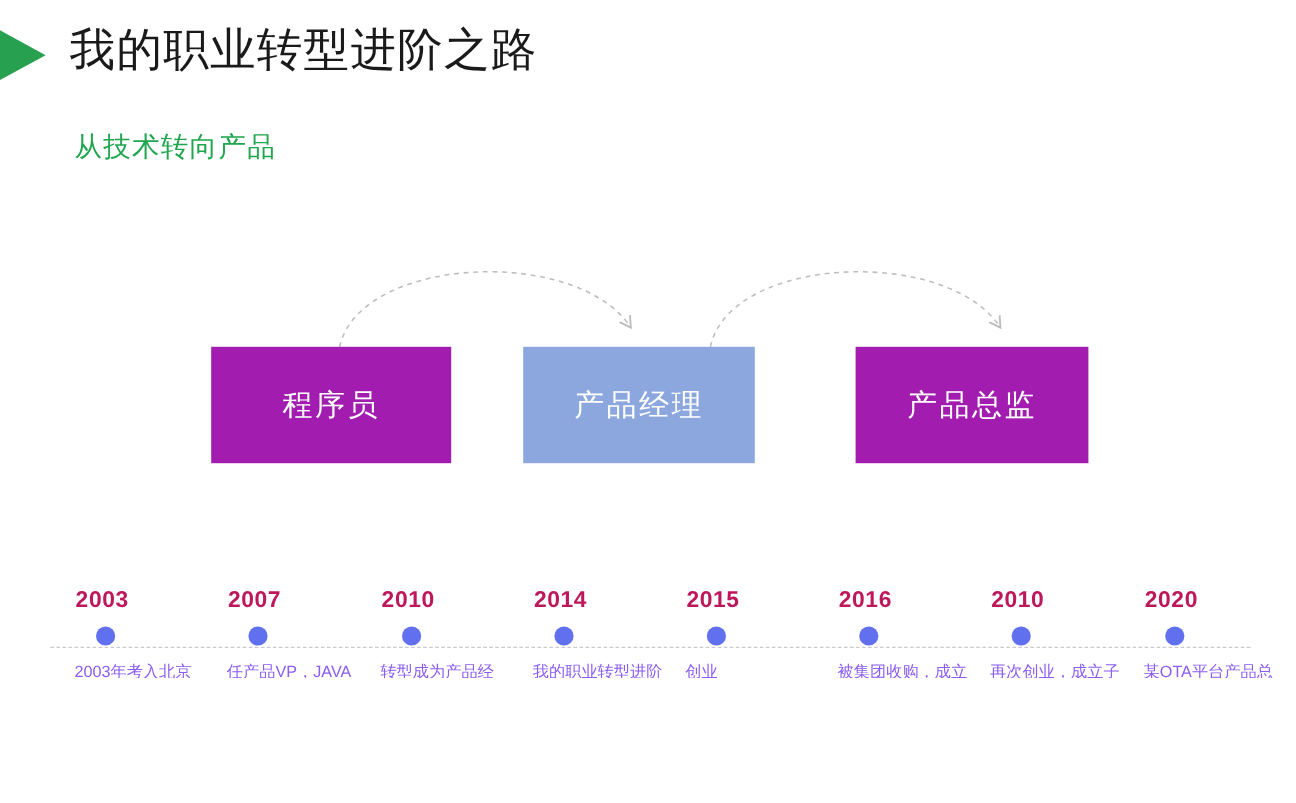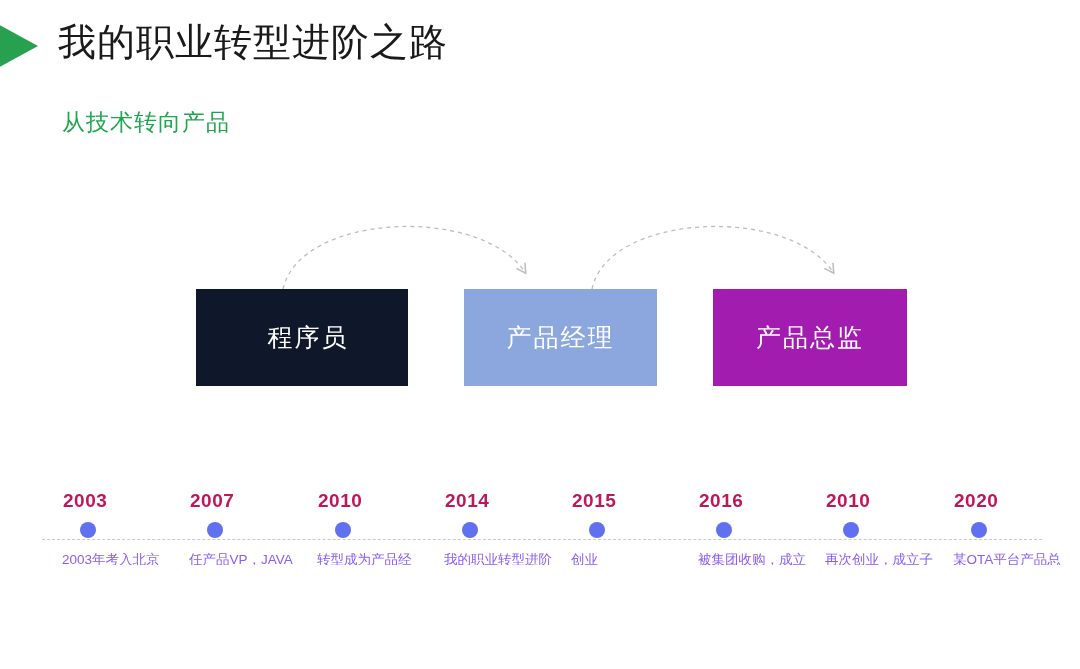--- a/index.html
+++ b/index.html
@@ -57,22 +57,22 @@
     position: absolute;
     top: 289px;
     height: 97px;
     display: flex;
     align-items: center;
     justify-content: center;
     color: #ffffff;
     font-size: 25px;
     letter-spacing: 2px;
   }
-  .role-box.r0 { left: 196px; width: 200px; background: #0f172a; padding-left: 12px; }
-  .role-box.r1 { left: 464px; width: 193px; background: #8BA7DE; }
+  .role-box.r0 { left: 176px; width: 200px; background: #a21caf; }
+  .role-box.r1 { left: 436px; width: 193px; background: #8BA7DE; }
   .role-box.r2 { left: 713px; width: 194px; background: #a21caf; }
 
   
   .arrows {
     position: absolute;
     left: 0;
     top: 0;
     width: 1080px;
     height: 669px;
     pointer-events: none;

